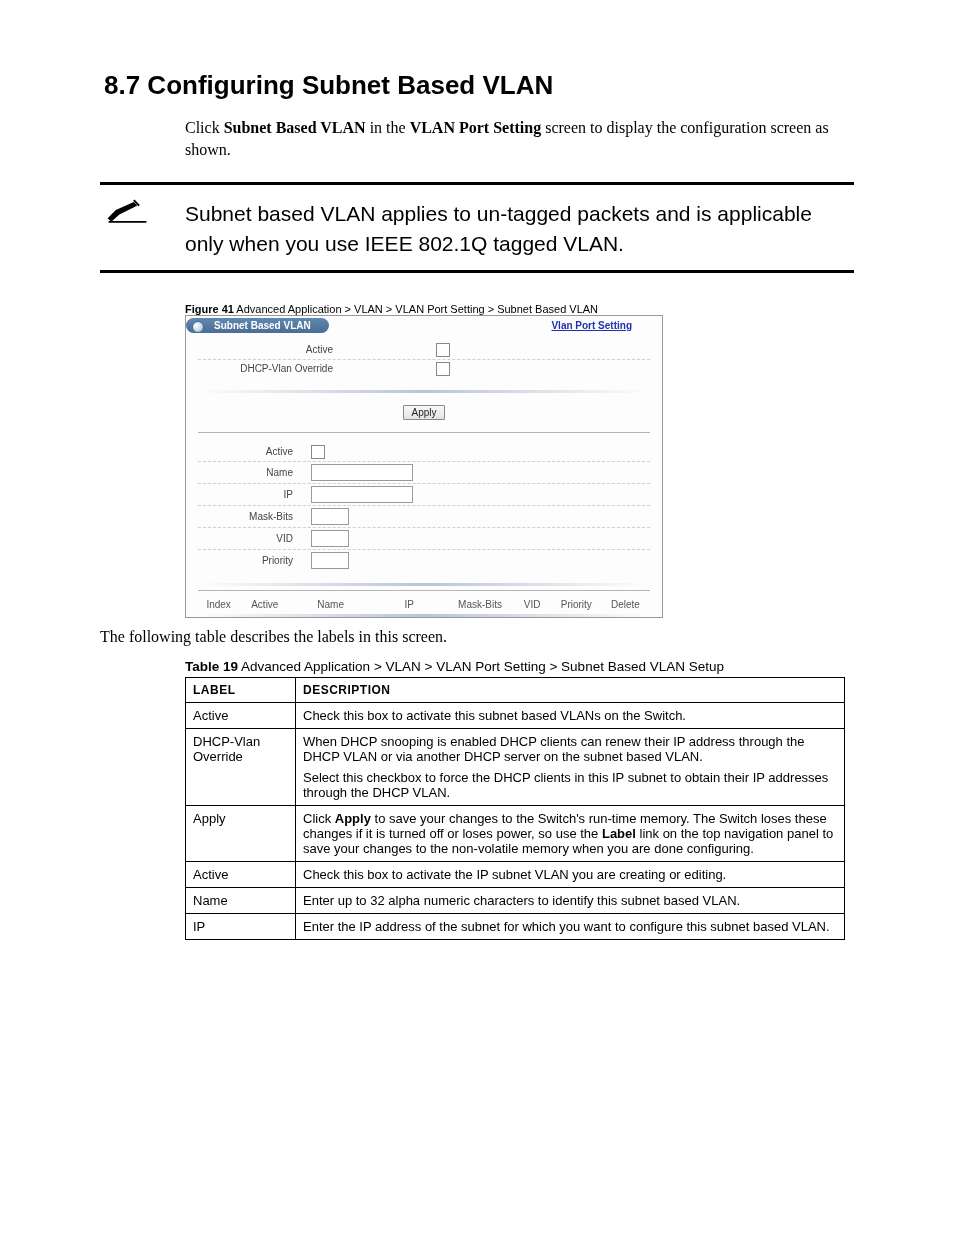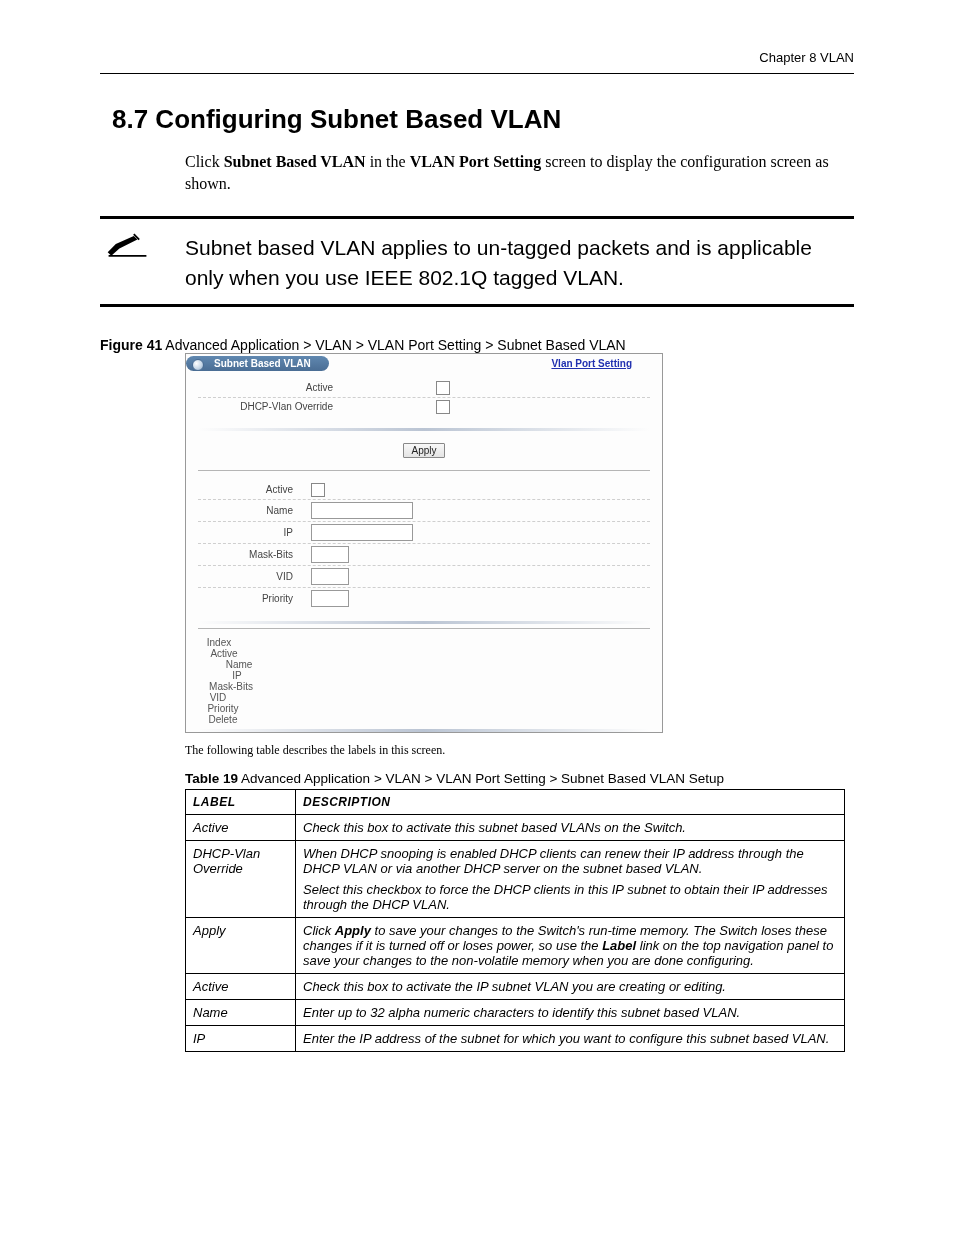--- a/index.html
+++ b/index.html
@@ -17,21 +17,21 @@
     .chapter-header {
       text-align: right;
       font-size: 13px;
       padding-bottom: 8px;
       border-bottom: 1.5px solid #000;
       margin-bottom: 30px;
     }
     h1.section-heading {
       font-size: 26px;
       font-weight: bold;
-      margin: 20px 0 14px 12px;
+      margin: 20px 0 14px 4px;
     }
     .body-text {
       font-family: 'Times New Roman', Times, serif;
       font-size: 16px;
       line-height: 1.35;
       margin-left: 85px;
       margin-bottom: 20px;
     }
     .note-block {
       border-top: 3px solid #000;
@@ -50,21 +50,22 @@
       width: 45px;
       height: 28px;
     }
     .note-text {
       font-size: 21px;
       line-height: 1.4;
       padding-left: 30px;
       padding-top: 2px;
     }
     .figure-caption {
-      font-size: 14px;
+      font-size: 11px;
+      margin-left: 85px;
       margin-bottom: 0;
     }
     .figure-caption b { font-weight: bold; }
     .screenshot {
       margin-left: 85px;
       border: 1px solid #999;
       width: 476px;
       font-family: Arial, Helvetica, sans-serif;
       font-size: 10px;
       color: #333;
@@ -163,41 +164,38 @@
     .ss-gradline {
       height: 3px;
       background: linear-gradient(to right, rgba(120,140,170,0.0), rgba(120,140,170,0.5), rgba(120,140,170,0.0));
       margin: 2px 12px 0 12px;
     }
     .ss-table-head {
       display: flex;
       padding: 4px 12px 2px 12px;
       color: #555;
       font-size: 10px;
-      flex-direction: column;
     }
     .ss-th { text-align: center; }
     .after-figure {
       font-family: 'Times New Roman', Times, serif;
-      font-size: 12px;
-      margin-left: 85px;
+      font-size: 16px;
       margin-top: 8px;
       margin-bottom: 6px;
     }
     .table-caption {
       font-size: 13.5px;
       margin-left: 85px;
       margin-bottom: 3px;
     }
     table.desc-table {
       border-collapse: collapse;
       margin-left: 85px;
       width: 660px;
       font-size: 13px;
-      font-style: italic;
     }
     table.desc-table th, table.desc-table td {
       border: 1px solid #000;
       padding: 5px 7px;
       text-align: left;
       vertical-align: top;
     }
     table.desc-table th {
       font-variant: small-caps;
       font-weight: bold;
@@ -216,21 +214,20 @@
       justify-content: space-between;
       align-items: baseline;
     }
     .footer-left { font-size: 13px; }
     .footer-right { font-size: 30px; font-weight: bold; }
   </style>
 </head>
 <body>
 
 <div class="page">
-  <div class="chapter-header">Chapter 8 VLAN</div>
 
   <h1 class="section-heading">8.7  Configuring Subnet Based VLAN</h1>
 
   <p class="body-text">
     <span>Click </span><b>Subnet Based VLAN</b><span> in the </span><b>VLAN Port Setting</b><span> screen to display the configuration screen as shown.</span>
   </p>
 
   <div class="note-block">
     <div class="note-icon">
       <svg viewBox="0 0 50 30">

